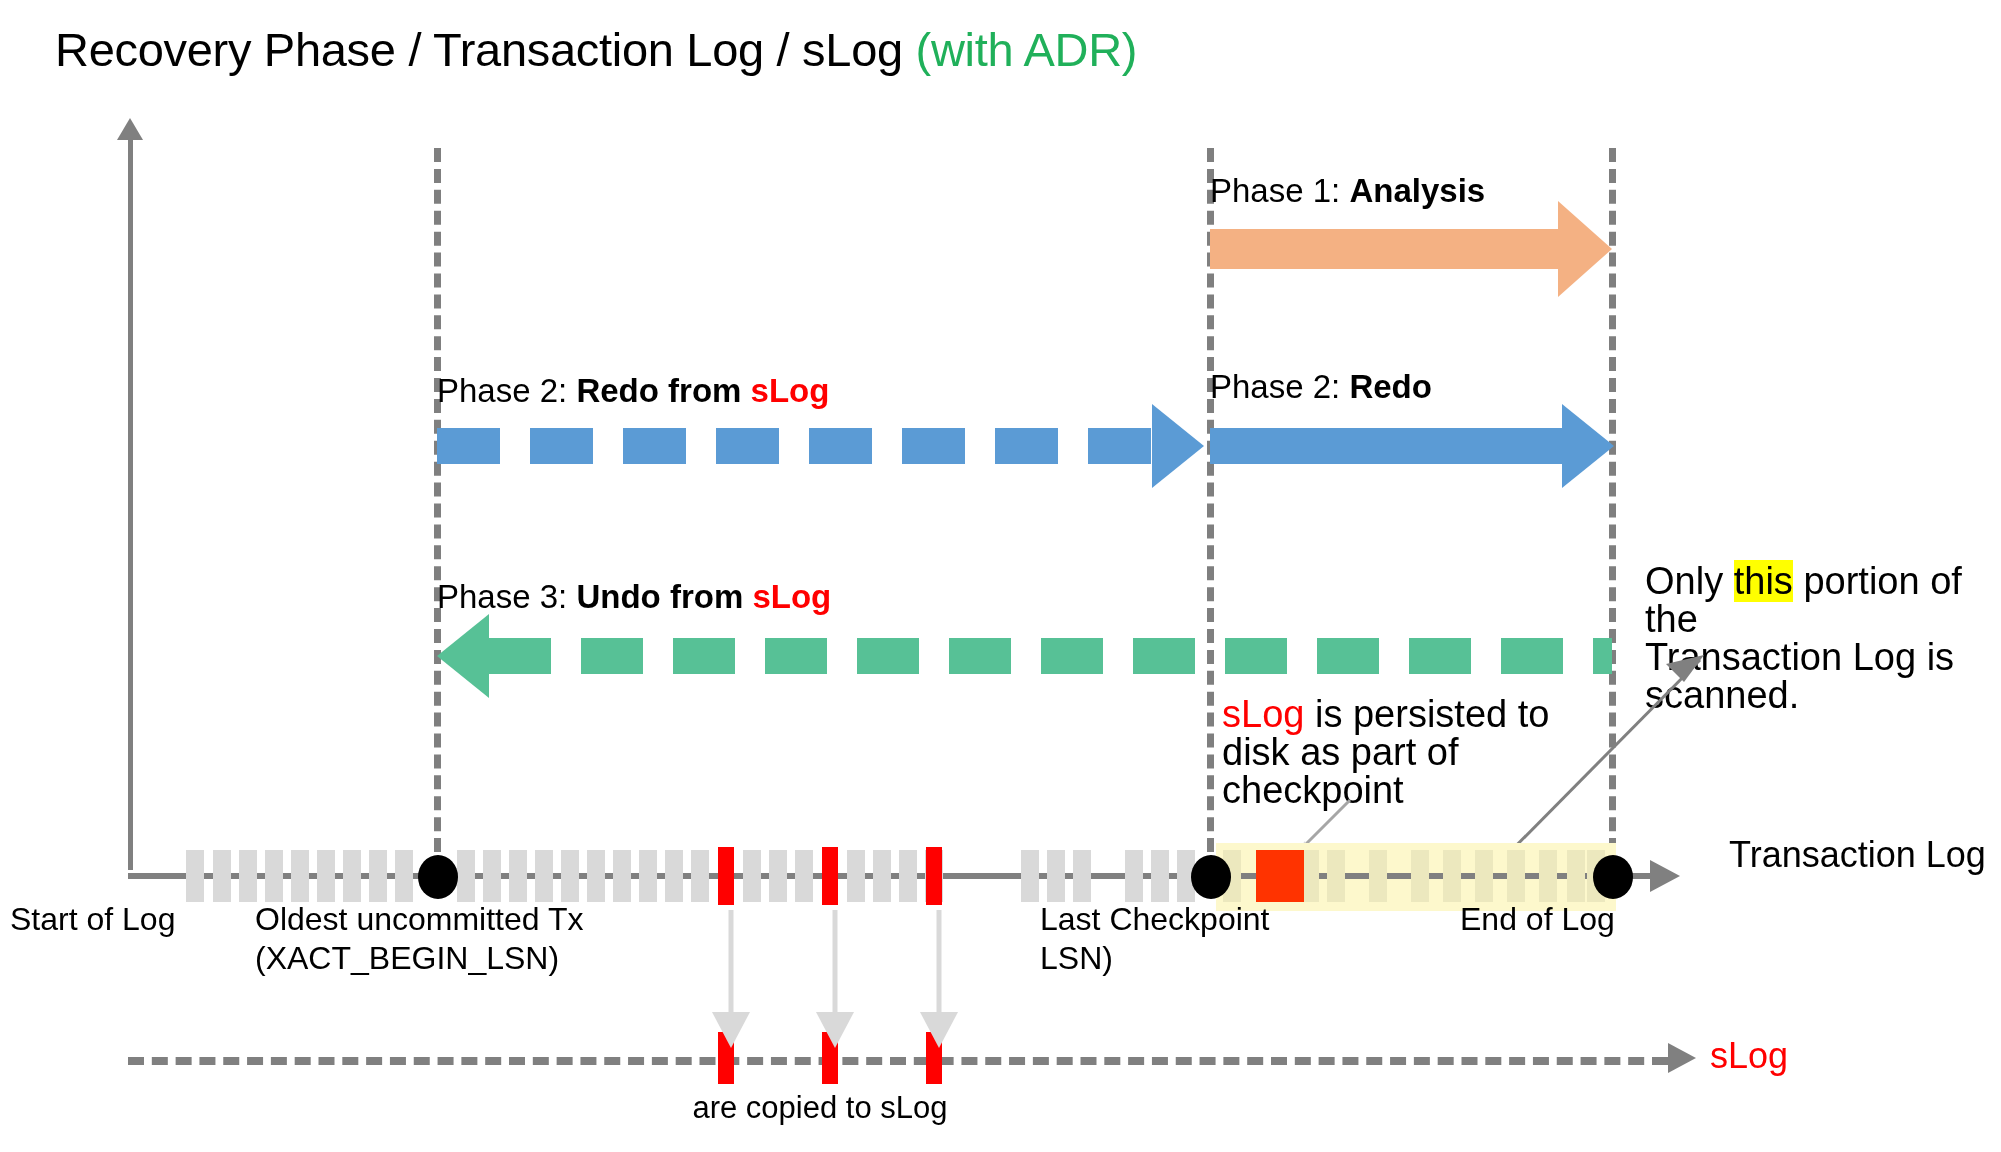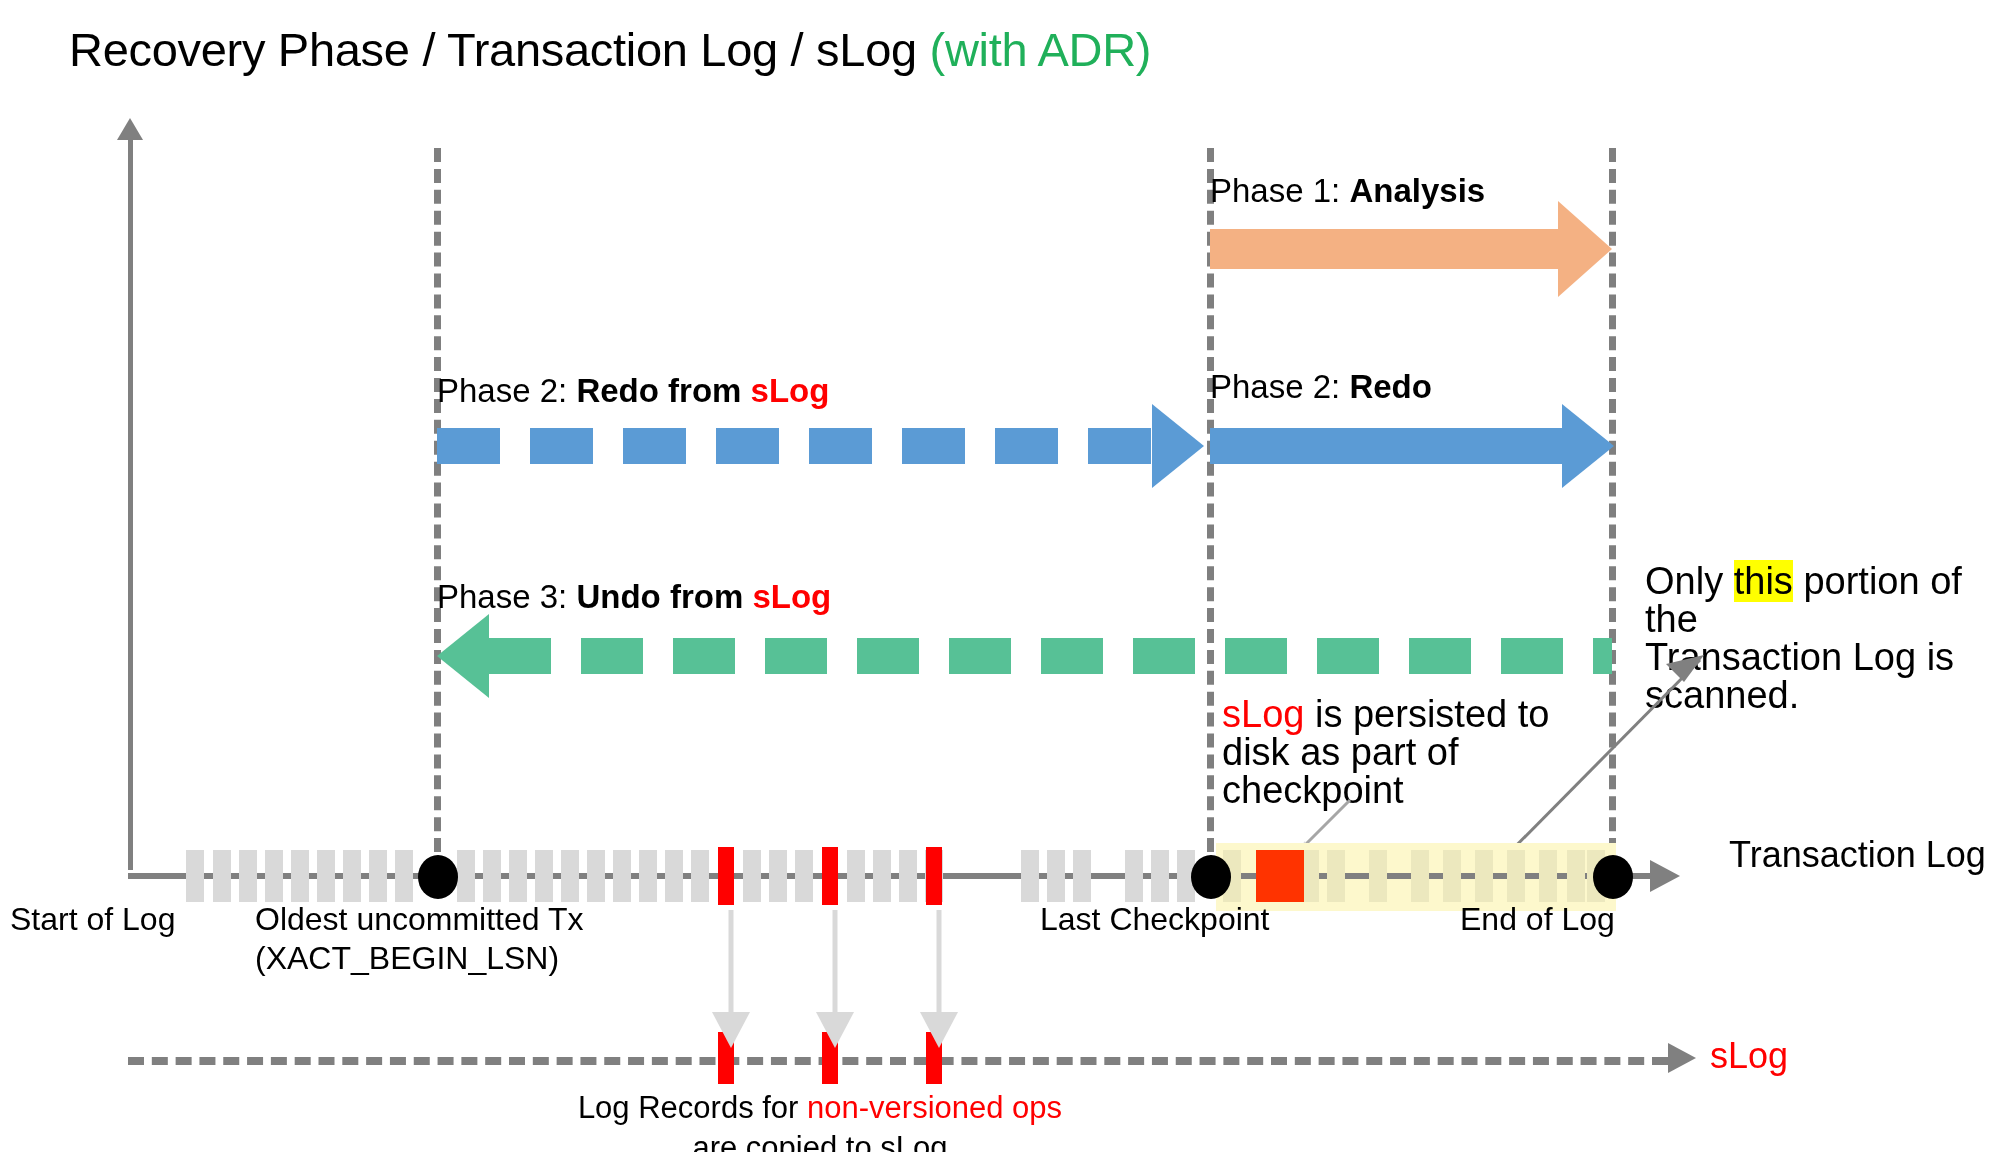--- a/index.html
+++ b/index.html
@@ -3,21 +3,21 @@
 <meta charset="utf-8">
 <style>
   html,body{margin:0;padding:0;background:#ffffff;}
   body{width:2001px;height:1152px;position:relative;overflow:hidden;
        font-family:"Liberation Sans", sans-serif; color:#000;}
 
   .abs{position:absolute;}
   .ctr{}
 
   
-  #title{left:55px;top:20px;font-size:47px;line-height:60px;white-space:nowrap;letter-spacing:-0.3px;margin-left:14px;}
+  #title{left:55px;top:20px;font-size:47px;line-height:60px;white-space:nowrap;letter-spacing:-0.3px;}
   #title .green{color:#20b05a;}
 
   
   .vaxis{left:128px;top:125px;width:5px;height:745px;background:#808080;}
   .vaxis-head{left:117px;top:118px;width:0;height:0;
       border-left:13px solid transparent;border-right:13px solid transparent;
       border-bottom:22px solid #808080;}
 
   
   .logline{left:128px;top:873px;height:6px;background:#808080;}
@@ -228,20 +228,21 @@
 
 <div class="abs cap ctr" style="left:10px;top:900px;width:240px;">Start of Log</div>
 
 <div class="abs cap ctr" style="left:255px;top:900px;width:360px;">
   <div>Oldest uncommitted Tx</div>
   <div>(XACT_BEGIN_LSN)</div>
 </div>
 
 <div class="abs cap ctr" style="left:1040px;top:900px;width:360px;">
   <div>Last Checkpoint</div>
+  <div class="it">LSN)</div>
 </div>
 
 <div class="abs cap ctr" style="left:1460px;top:900px;width:310px;">End of Log</div>
 
 <div class="abs rightlabel" style="left:1705px;top:834px;margin-left:24px;">Transaction Log</div>
 
 <div class="abs" id="slog-line" style="left:128px;top:1057px;width:1540px;"></div>
 <div class="abs" id="slog-head" style="left:1668px;top:1043px;"></div>
 
 <div id="slog-ticks">
@@ -255,15 +256,14 @@
 <svg class="conn">
   <line x1="731" y1="910" x2="731" y2="1030" stroke="#d9d9d9" stroke-width="5"></line>
   <polygon points="731,1048 712,1012 750,1012" fill="#d9d9d9"></polygon>
   <line x1="835" y1="910" x2="835" y2="1030" stroke="#d9d9d9" stroke-width="5"></line>
   <polygon points="835,1048 816,1012 854,1012" fill="#d9d9d9"></polygon>
   <line x1="939" y1="910" x2="939" y2="1030" stroke="#d9d9d9" stroke-width="5"></line>
   <polygon points="939,1048 920,1012 958,1012" fill="#d9d9d9"></polygon>
 </svg>
 
 <div class="abs bottomnote" style="left:560px;top:1088px;width:520px;">
-  <div><span>Log Records for </span><span class="red">non-versioned ops</span></div>
   <div>are copied to sLog</div>
 </div>
 
 </body></html>

